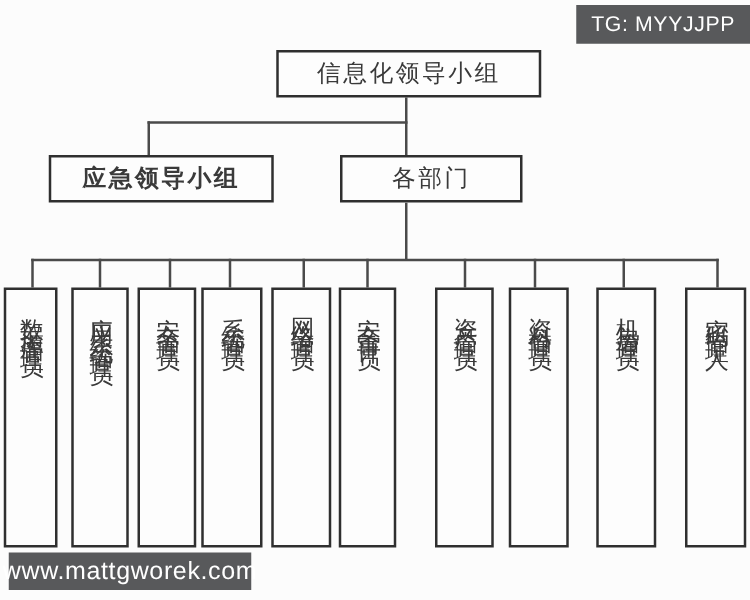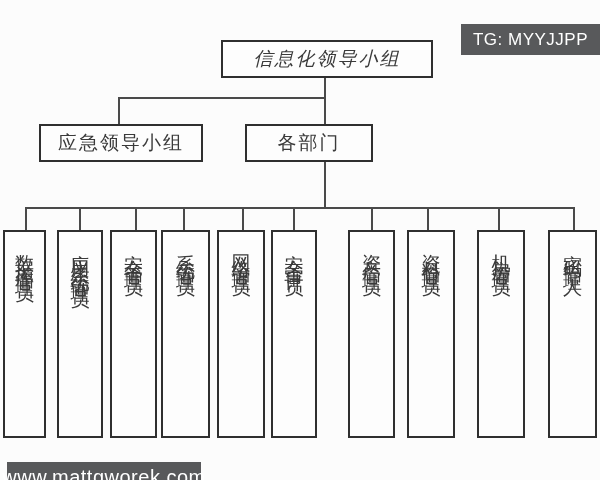--- a/index.html
+++ b/index.html
@@ -50,21 +50,20 @@
   .hline { position: absolute; height: 2px; background: #4a4a4a; }
   
   .overlay-bar {
     position: absolute;
     background: #58595b;
     color: #ffffff;
     display: flex;
     align-items: center;
     justify-content: center;
     letter-spacing: 0.5px;
-    margin-top: 20px;
   }
   .tg-badge   { left: 461px; top: 4px;   width: 139px; height: 31px; font-size: 17px; }
   .site-mark  { left: 7px;   top: 442px; width: 194px; height: 30px; font-size: 20px; }
 </style>
 </head>
 <body>
 
 <div class="canvas">
 
   <div class="overlay-bar tg-badge">
@@ -83,28 +82,28 @@
   <div class="vline" style="left:79px;  top:207px; height:24px;"></div>
   <div class="vline" style="left:135px; top:207px; height:24px;"></div>
   <div class="vline" style="left:183px; top:207px; height:24px;"></div>
   <div class="vline" style="left:242px; top:207px; height:24px;"></div>
   <div class="vline" style="left:293px; top:207px; height:24px;"></div>
   <div class="vline" style="left:371px; top:207px; height:24px;"></div>
   <div class="vline" style="left:427px; top:207px; height:24px;"></div>
   <div class="vline" style="left:498px; top:207px; height:24px;"></div>
   <div class="vline" style="left:573px; top:207px; height:24px;"></div>
 
-  <div class="hbox" style="left:221px; top:40px; width:212px; height:38px;font-style:italic;">
+  <div class="hbox" style="left:221px; top:40px; width:212px; height:38px;">
     <span>信息化领导小组</span>
   </div>
 
-  <div class="hbox" style="left:39px; top:124px; width:164px; height:38px;">
+  <div class="hbox" style="left:39px; top:124px; width:180px; height:38px;font-weight:bold;">
     <span>应急领导小组</span>
   </div>
-  <div class="hbox" style="left:245px; top:124px; width:128px; height:38px;">
+  <div class="hbox" style="left:272px; top:124px; width:146px; height:38px;">
     <span>各部门</span>
   </div>
 
   <div class="role-box" style="left:3px;   width:43px;">
     <span class="vtext">数据库管理员</span>
   </div>
   <div class="role-box" style="left:57px;  width:46px;">
     <span class="vtext">应用系统管理员</span>
   </div>
   <div class="role-box" style="left:110px; width:47px;">

